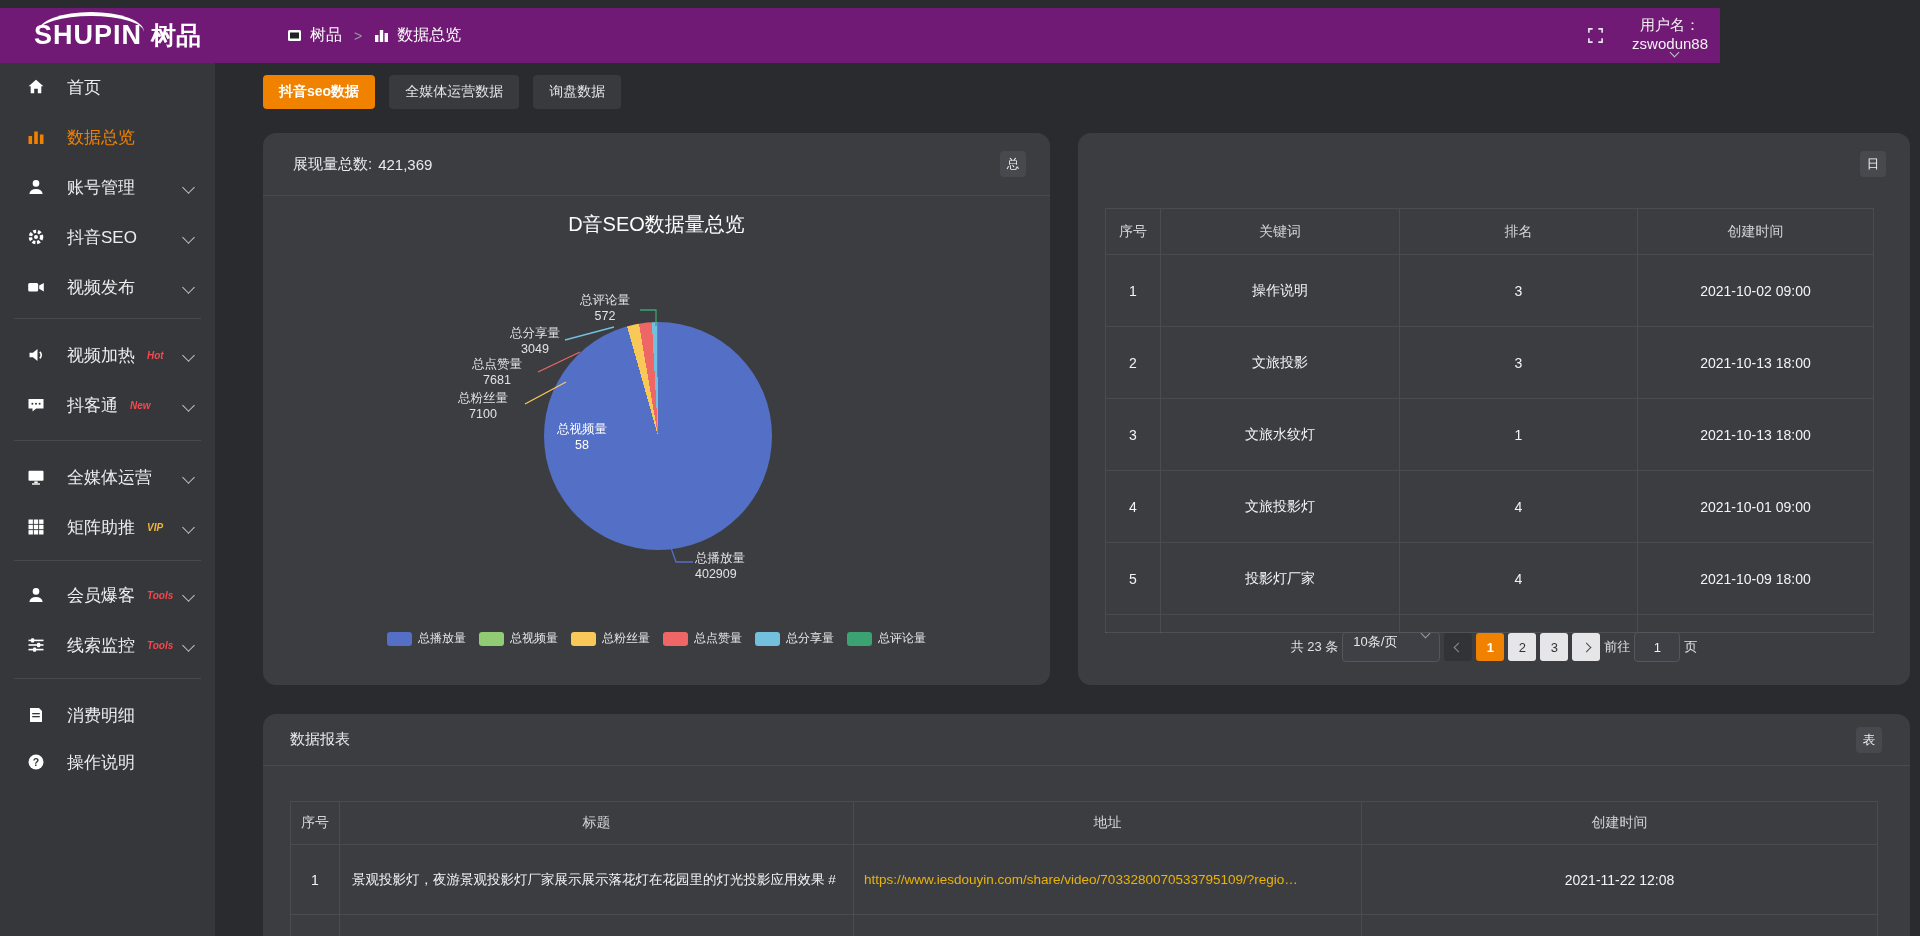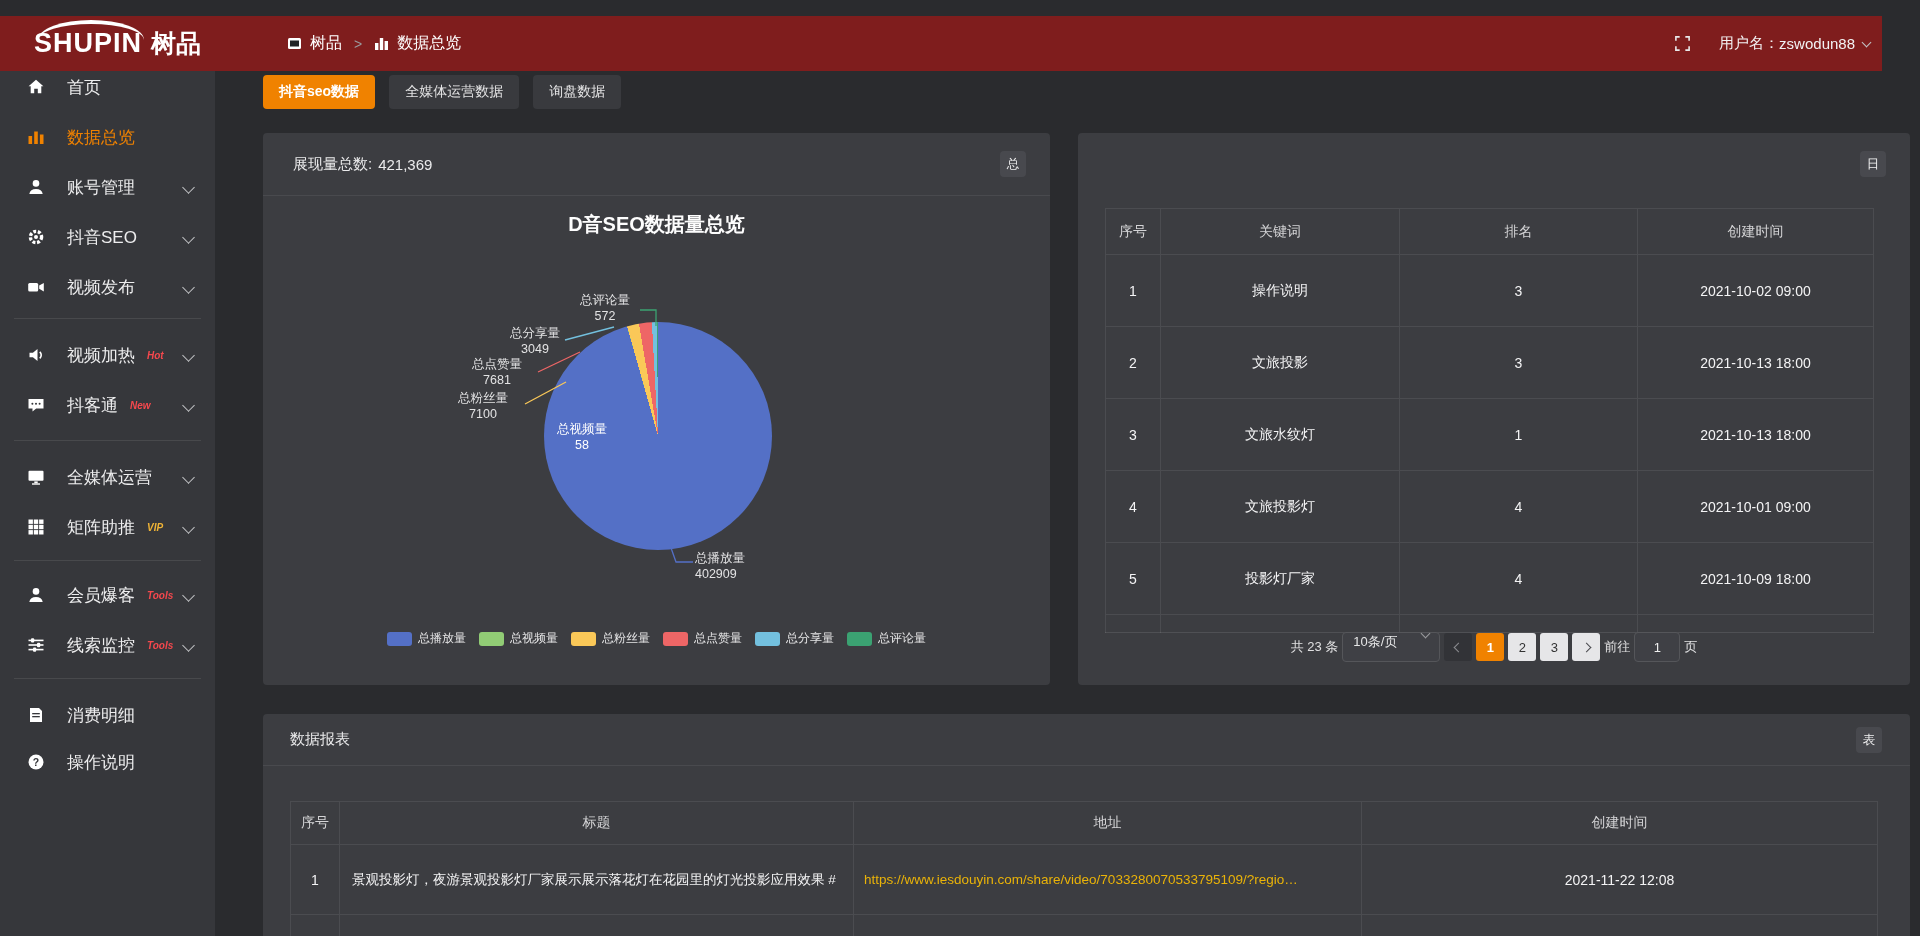--- a/index.html
+++ b/index.html
@@ -1,29 +1,29 @@
 <!DOCTYPE html>
 <html><head>
 <meta charset="utf-8">
 <style>
   html,body{margin:0;padding:0;}
   body{width:1920px;height:936px;overflow:hidden;position:relative;background:#2a2b2e;
        font-family:"Liberation Sans","DejaVu Sans",sans-serif;color:#fff;}
   
-  #topbar{position:absolute;left:0;top:16px;width:1882px;height:55px;background:#7f1d1d;z-index:30;}
+  #topbar{position:absolute;left:0;top:8px;width:1720px;height:55px;background:#701a75;z-index:30;}
   .logo{position:absolute;left:34px;top:11px;display:flex;align-items:baseline;}
   .logo .arc{position:absolute;left:4px;top:-7px;width:106px;height:16px;border-top:4px solid #fff;
              border-radius:50% 50% 0 0 / 100% 100% 0 0;}
   .logo .en{font-size:27px;font-weight:bold;letter-spacing:1px;}
   .logo .cn{font-size:25px;font-weight:bold;margin-left:9px;}
   .crumb{position:absolute;left:287px;top:0;height:55px;display:flex;align-items:center;font-size:16px;}
   .crumb .sep{color:#9a9b9e;margin:0 12px;font-size:14px;}
   .crumb .cicon{margin-right:8px;display:inline-flex;}
   #topRight{position:absolute;right:12px;top:0;height:55px;display:flex;align-items:center;gap:28px;}
-  .userbox{display:flex;align-items:center;font-size:15px;color:#f2f2f3;}
+  .userbox{display:flex;align-items:center;font-size:15px;color:#f2f2f3;flex-direction:column;}
   
   .chev{display:inline-block;width:8px;height:8px;border-right:1.6px solid #c3c4c6;
         border-bottom:1.6px solid #c3c4c6;transform:rotate(45deg);}
   .chev.sm{width:6px;height:6px;}
   .chev.left{transform:rotate(135deg);}
   .chev.right{transform:rotate(-45deg);}
   
   #sidebar{position:absolute;left:0;top:55px;width:215px;height:881px;background:#36373b;z-index:20;}
   .sitem{position:absolute;left:0;width:215px;height:50px;display:flex;align-items:center;cursor:pointer;}
   .sitem .sicon{margin-left:27px;width:18px;height:18px;display:inline-flex;}
@@ -31,32 +31,32 @@
   .sitem.active .slabel{color:#f08200;}
   .sbadge{margin-left:12px;font-size:10px;font-style:italic;font-weight:bold;}
   .sitem .chev{position:absolute;right:22px;top:21px;}
   .sdiv{position:absolute;left:14px;width:187px;height:1px;background:rgba(255,255,255,0.09);}
   
   #tabs{position:absolute;left:263px;top:75px;display:flex;gap:14px;}
   .tab{height:34px;padding:0 16px;display:flex;align-items:center;font-size:14px;border-radius:4px;
        background:#393a3e;color:#e4e4e5;cursor:pointer;}
   .tab.active{background:#f08200;color:#fff;font-weight:bold;}
   
-  .panel{position:absolute;background:#3c3d41;border-radius:4px;}
+  .panel{position:absolute;background:#3c3d41;border-radius:13px;}
   #panelOverview{left:263px;top:133px;width:787px;height:552px;}
   #panelRanking{left:1078px;top:133px;width:832px;height:552px;}
   #panelReport{left:263px;top:714px;width:1647px;height:236px;}
   .phead{height:62px;display:flex;align-items:center;padding-left:30px;font-size:15px;color:#ebebec;
          border-bottom:1px solid rgba(255,255,255,0.07);}
   #panelReport .phead{height:51px;padding-left:27px;}
   .pbadge{position:absolute;right:24px;top:18px;width:26px;height:26px;border-radius:4px;background:#48494e;
           color:#f0f0f1;font-size:12.5px;display:flex;align-items:center;justify-content:center;cursor:pointer;}
   #panelReport .pbadge{top:13px;right:28px;}
   
-  .ctitle{position:absolute;left:0;top:78px;width:100%;text-align:center;font-size:20px;font-weight:bold;color:#fdfdfd;}
+  .ctitle{position:absolute;left:0;top:78px;width:100%;text-align:center;font-size:20px;font-weight:normal;color:#fdfdfd;}
   #pie{position:absolute;left:281px;top:189px;width:228px;height:228px;border-radius:50%;}
   .callout{position:absolute;font-size:12.5px;line-height:15px;color:#e3e3e4;text-align:center;z-index:5;}
   .callout .cv{margin-top:1px;}
   #coPlay{text-align:left;}
   #coVideo{color:#fff;}
   #lines{position:absolute;left:0;top:0;z-index:4;}
   .legend{position:absolute;left:0;top:497px;width:100%;display:flex;justify-content:center;gap:13px;}
   .litem{display:flex;align-items:center;gap:6px;cursor:pointer;}
   .litem .sw{width:25px;height:14px;border-radius:3px;display:inline-block;}
   .litem .ltxt{font-size:12px;color:#e6e6e7;}

